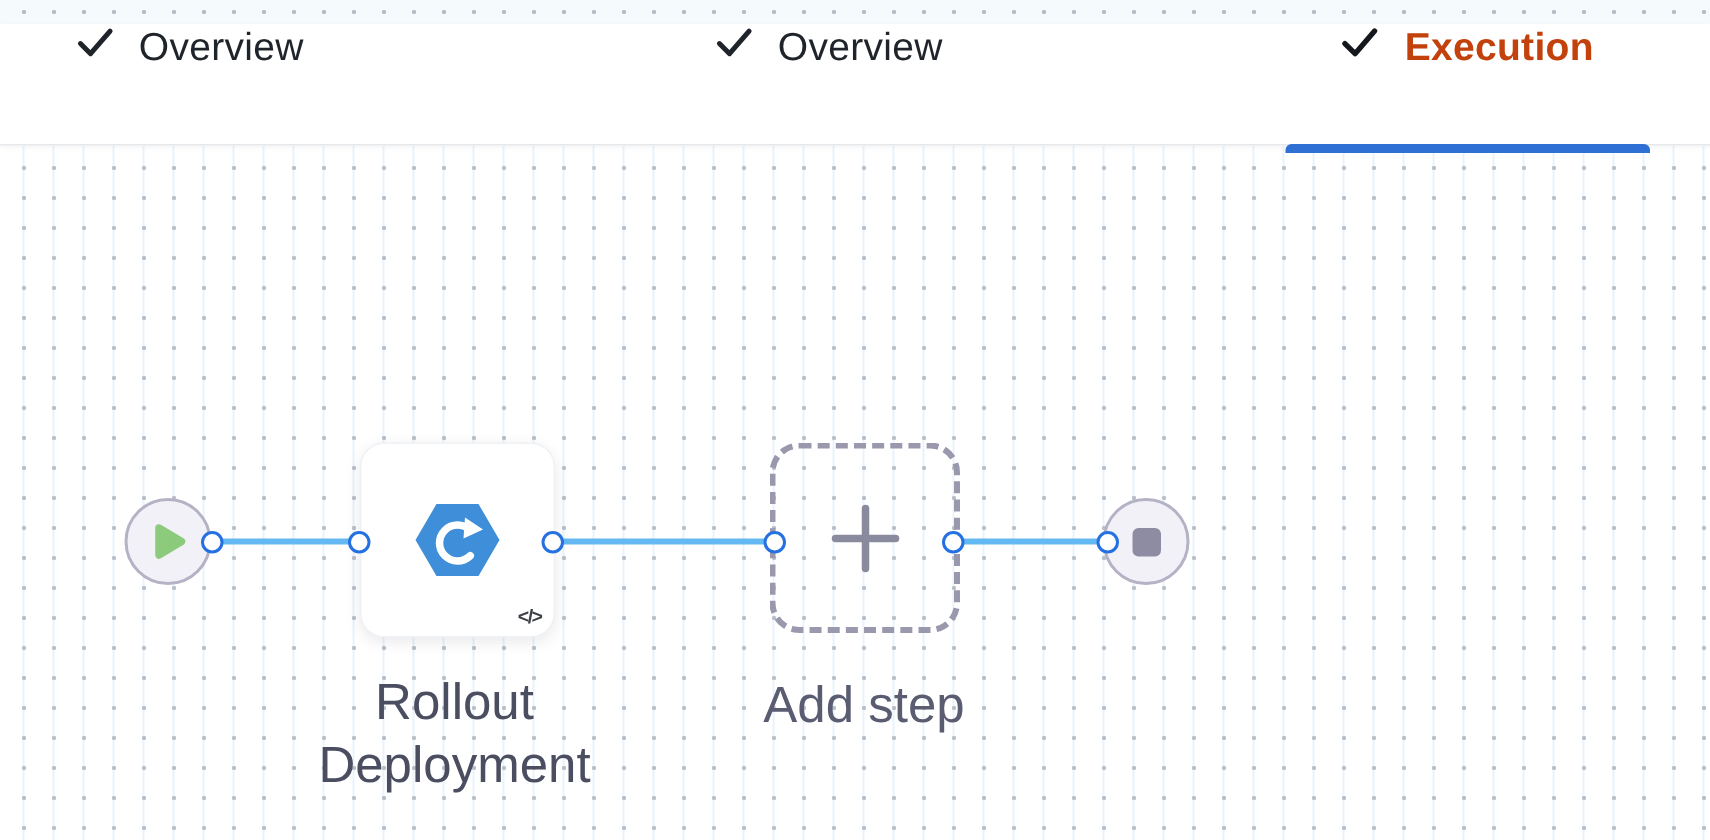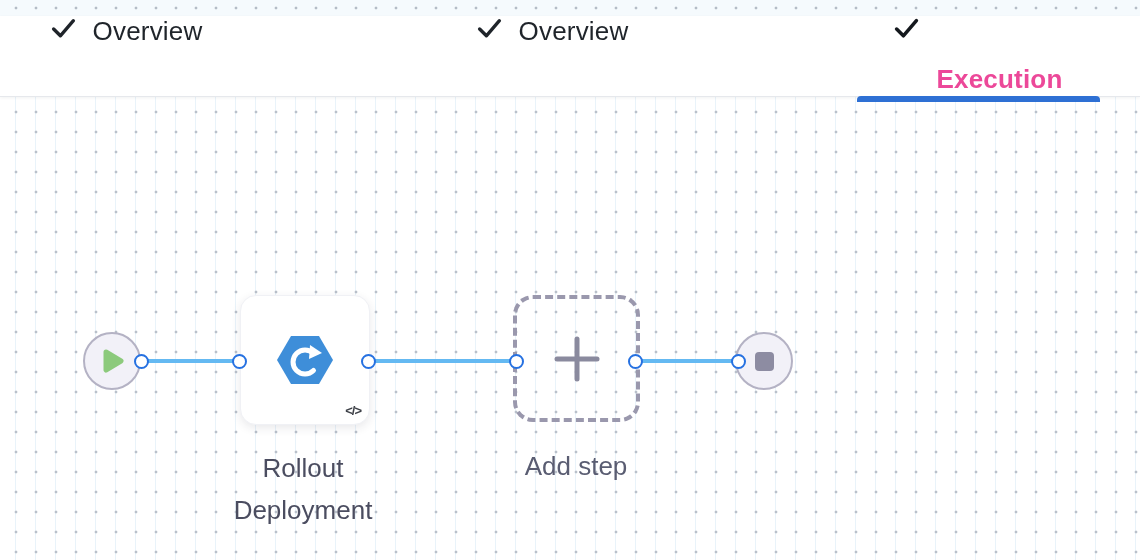--- a/index.html
+++ b/index.html
@@ -24,21 +24,21 @@
     display: flex; align-items: center; justify-content: space-between;
     padding: 0 40px 0 5px;
     z-index: 10;
   }
   .tab {
     position: relative; width: 243px; height: 100%;
     display: flex; justify-content: center; gap: 17px;
     cursor: pointer;
   }
   .tab .label { font-size: 26px; color: #1f242a; letter-spacing: 0.2px; }
-  .tab.active .label { font-weight: 700; color: #ec4899; margin-top: 48px; }
+  .tab.active .label { font-weight: 700; color: #c2410c; }
   .check-icon { width: 25px; height: 25px; flex: 0 0 auto; }
   .tab-underline {
     position: absolute; left: 0; right: 0; bottom: -6px; height: 6px;
     background: #2e70d4; border-radius: 4px 4px 0 0; z-index: 12;
   }
 
   
   .canvas {
     position: absolute; left: 0; top: 97px; width: 1140px; height: 463px;
     background-color: #ffffff;
@@ -81,21 +81,21 @@
   }
 
   .add-node {
     position: absolute; left: 513px; top: 198px; width: 127px; height: 127px;
     border: 4px dashed #9a98ad; border-radius: 20px; background: transparent;
     z-index: 2; cursor: pointer;
     display: flex; align-items: center; justify-content: center;
   }
 
   .node-label {
-    position: absolute; text-align: center; font-size: 26px; z-index: 3;
+    position: absolute; text-align: center; font-size: 34px; z-index: 3;
   }
   .rollout-label { left: 193px; top: 350px; width: 220px; line-height: 42px; color: #4b4d60; }
   .addstep-label { left: 476px; top: 354px; width: 200px; color: #5a5d72; }
 </style>
 </head>
 <body>
 
 <div class="top-strip"></div>
 
 <div class="tabbar">

